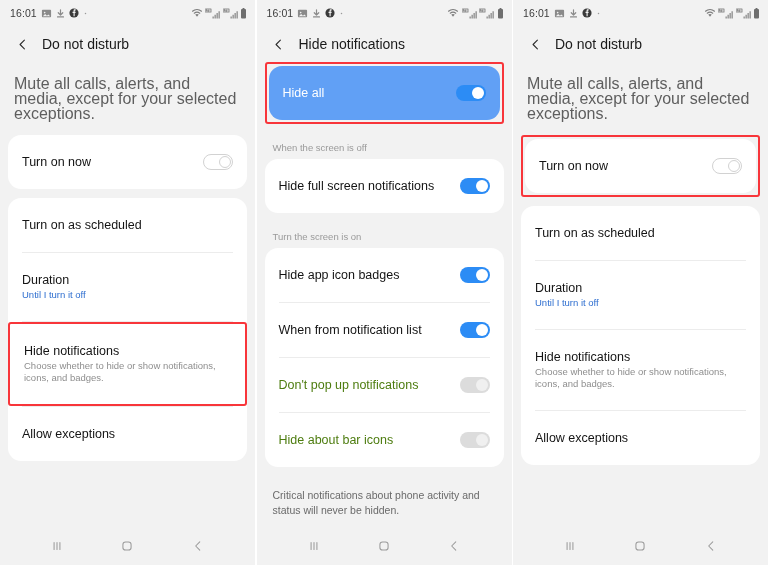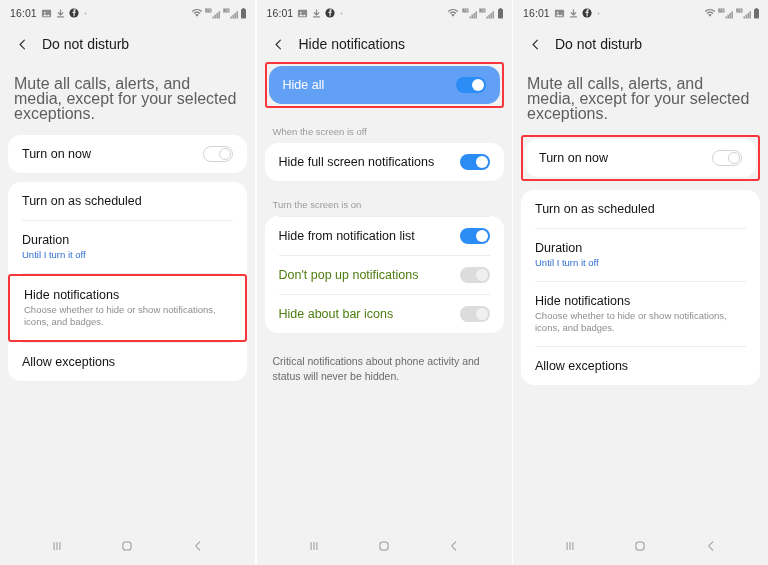--- a/index.html
+++ b/index.html
@@ -109,21 +109,21 @@
   .card {
     background: #ffffff;
     border-radius: 13px;
     overflow: hidden;
     margin-bottom: 9px;
   }
   .row {
     display: flex;
     align-items: center;
     justify-content: space-between;
-    padding: 4px 14px;
+    padding: 12px 14px;
     box-sizing: border-box;
     min-height: 37px;
     position: relative;
     gap: 19px;
   }
   .row-text { display: flex; flex-direction: column; justify-content: center; padding: 7px 0; }
   .row-title {
     font-size: 12.5px;
     color: #141414;
     line-height: 16px;
@@ -451,24 +451,32 @@
             <span class="row-title">Hide full screen notifications</span>
           </div>
           <div class="toggle on">
               <span class="knob"></span>
             </div>
         </div>
       </div>
 
       <div class="section-label">Turn the screen is on</div>
       <div class="card">
-        <div class="divider"></div>
-        <div class="row">
-          <div class="row-text">
-            <span class="row-title">Hide from notification list</span>
+        <div class="row">
+          <div class="row-text">
+            <span class="row-title">Hide app icon badges</span>
+          </div>
+          <div class="toggle on">
+              <span class="knob"></span>
+            </div>
+        </div>
+        <div class="divider"></div>
+        <div class="row">
+          <div class="row-text">
+            <span class="row-title">When from notification list</span>
           </div>
           <div class="toggle on">
               <span class="knob"></span>
             </div>
         </div>
         <div class="divider"></div>
         <div class="row">
           <div class="row-text">
             <span class="row-title dim">Don't pop up notifications</span>
           </div>

